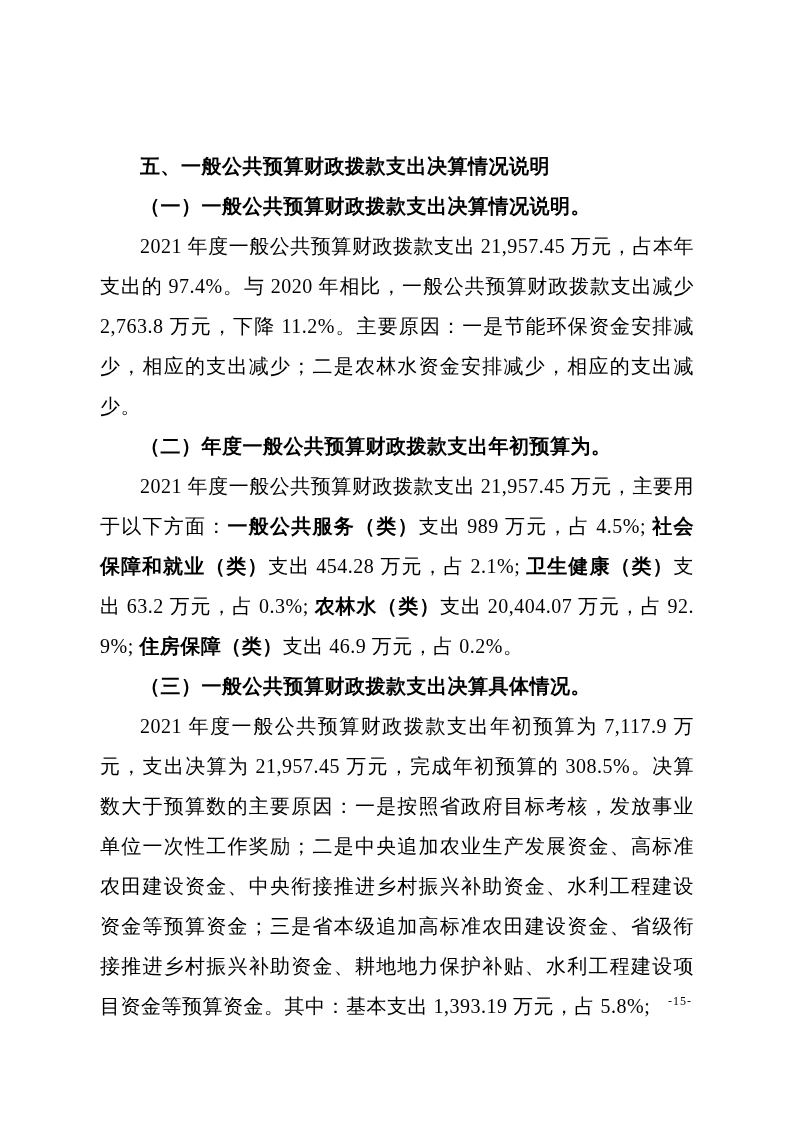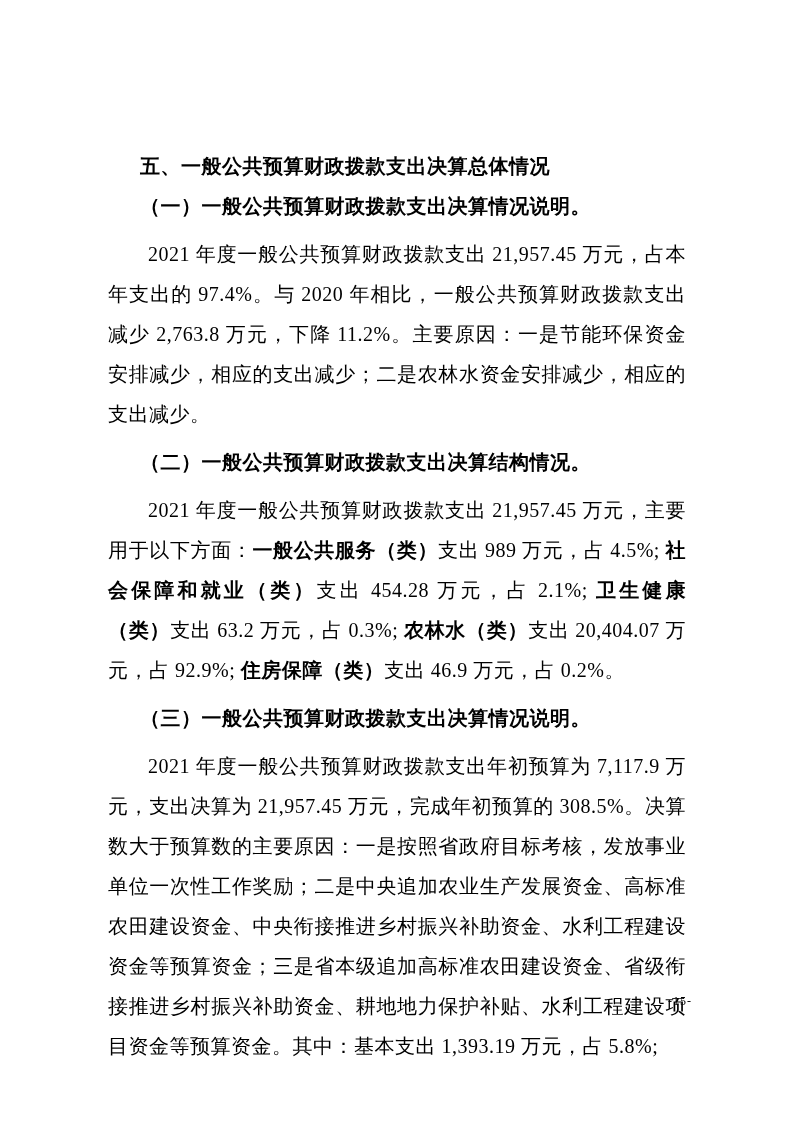--- a/index.html
+++ b/index.html
@@ -32,21 +32,21 @@
   }
   .h2 {
     font-family: "Liberation Serif", serif;
     font-weight: 700;
     font-size: 20px;
     line-height: 40px;
     text-indent: 2em;
     letter-spacing: 0.5px;
   }
   .para {
-    margin: 8px;
+    margin: 0;
     font-size: 20px;
     line-height: 40px;
     text-align: justify;
     text-justify: inter-ideograph;
     text-indent: 2em;
     letter-spacing: 0.5px;
     word-break: break-all;
   }
   .bold {
     font-weight: 700;
@@ -60,30 +60,30 @@
     font-family: "Liberation Serif", serif;
     letter-spacing: 1px;
   }
 </style>
 </head>
 <body>
 
 <div class="page">
   <div class="content">
 
-    <div class="h1">五、一般公共预算财政拨款支出决算总体情况</div>
+    <div class="h1">五、一般公共预算财政拨款支出决算情况说明</div>
 
     <div class="h2">（一）一般公共预算财政拨款支出决算情况说明。</div>
 
     <p class="para"><span>2021 年度一般公共预算财政拨款支出 21,957.45 万元，占本年支出的 97.4%。与 2020 年相比，一般公共预算财政拨款支出减少 2,763.8 万元，下降 11.2%。主要原因：一是节能环保资金安排减少，相应的支出减少；二是农林水资金安排减少，相应的支出减少。</span></p>
 
-    <div class="h2">（二）一般公共预算财政拨款支出决算结构情况。</div>
+    <div class="h2">（二）年度一般公共预算财政拨款支出年初预算为。</div>
 
     <p class="para"><span>2021 年度一般公共预算财政拨款支出 21,957.45 万元，主要用于以下方面：</span><span class="bold">一般公共服务（类）</span><span>支出 989 万元，占 4.5%; </span><span class="bold">社会保障和就业（类）</span><span>支出 454.28 万元，占 2.1%; </span><span class="bold">卫生健康（类）</span><span>支出 63.2 万元，占 0.3%; </span><span class="bold">农林水（类）</span><span>支出 20,404.07 万元，占 92.9%; </span><span class="bold">住房保障（类）</span><span>支出 46.9 万元，占 0.2%。</span></p>
 
-    <div class="h2">（三）一般公共预算财政拨款支出决算情况说明。</div>
+    <div class="h2">（三）一般公共预算财政拨款支出决算具体情况。</div>
 
     <p class="para"><span>2021 年度一般公共预算财政拨款支出年初预算为 7,117.9 万元，支出决算为 21,957.45 万元，完成年初预算的 308.5%。决算数大于预算数的主要原因：一是按照省政府目标考核，发放事业单位一次性工作奖励；二是中央追加农业生产发展资金、高标准农田建设资金、中央衔接推进乡村振兴补助资金、水利工程建设资金等预算资金；三是省本级追加高标准农田建设资金、省级衔接推进乡村振兴补助资金、耕地地力保护补贴、水利工程建设项目资金等预算资金。其中：基本支出 1,393.19 万元，占 5.8%;</span></p>
 
   </div>
 
   <div class="page-number">-15-</div>
 </div>
 
 </body></html>

